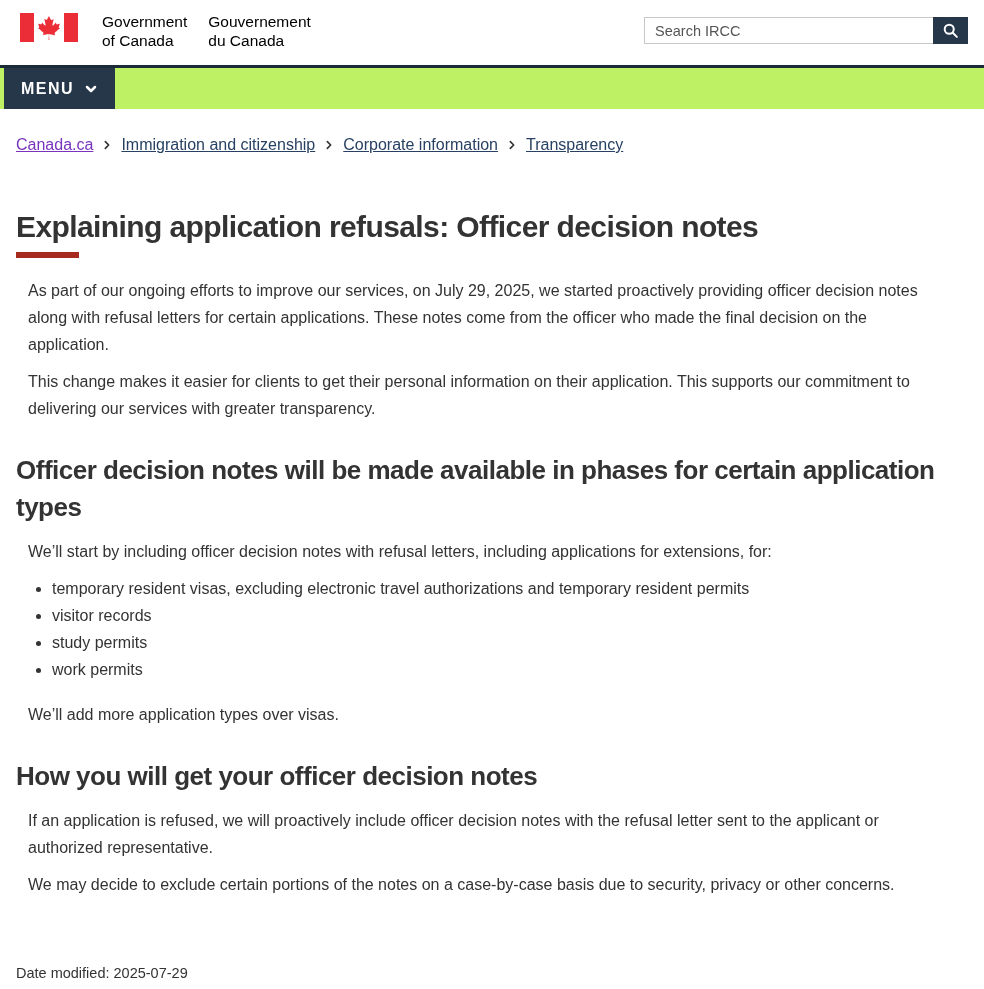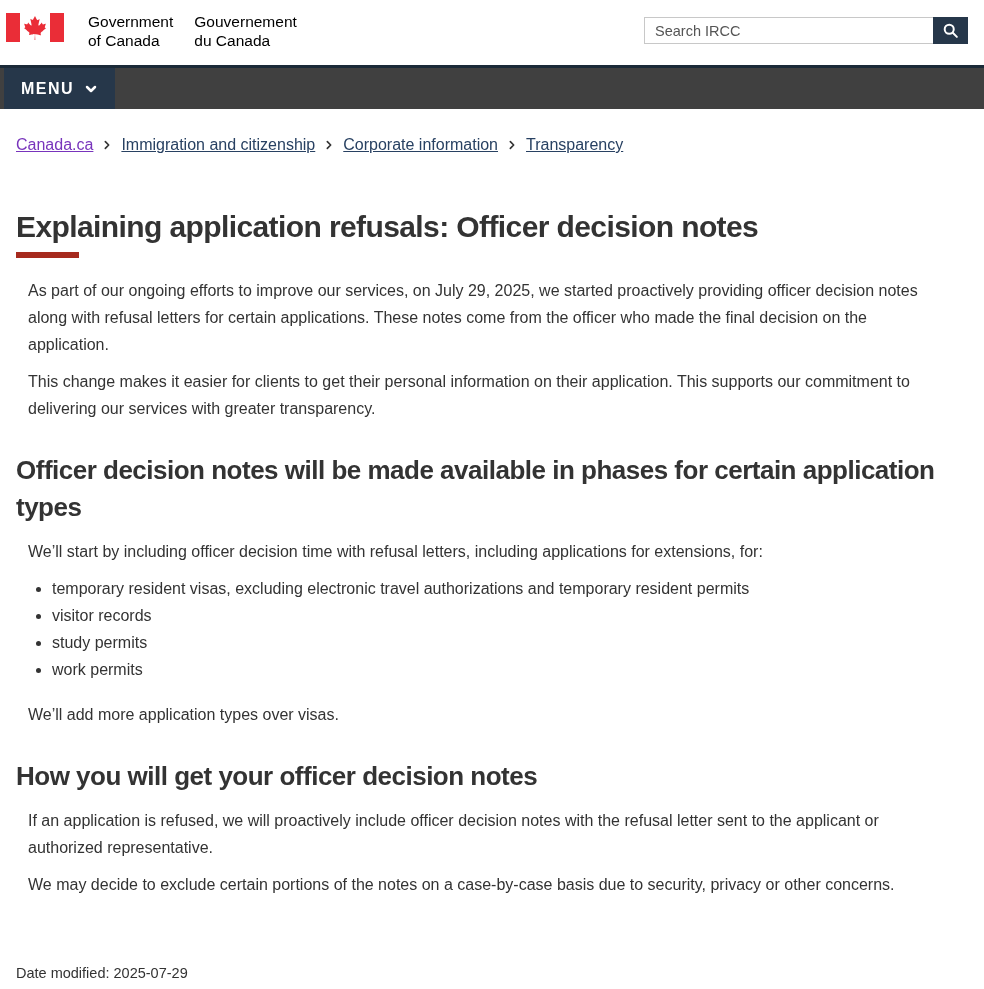--- a/index.html
+++ b/index.html
@@ -9,21 +9,21 @@
   *{box-sizing:border-box;}
   html,body{margin:0;padding:0;background:#fff;}
   body{
     font-family:"Liberation Sans","DejaVu Sans",sans-serif;
     color:var(--text);
     width:984px;
   }
   
   .header-inner{
     display:flex;justify-content:space-between;align-items:flex-start;
-    padding:12px 16px 0 6px;height:65px;
+    padding:12px 16px 0 20px;height:65px;
   }
   .fip{display:flex;align-items:flex-start;text-decoration:none;color:#000;}
   .flag{display:flex;width:58px;height:29px;margin-top:1px;}
   .flag .bar{width:14px;height:100%;background:var(--flag-red);}
   .flag .field{width:30px;height:100%;background:#fff;display:flex;align-items:center;justify-content:center;}
   .flag svg{display:block;}
   .sig-col{font-size:15.5px;line-height:19px;color:#000;}
   .sig-en{margin-left:24px;}
   .sig-fr{margin-left:21px;}
   
@@ -33,21 +33,21 @@
     padding:0 10px;font-size:14.5px;color:#444;outline:none;
     font-family:inherit;border-radius:0;
   }
   .search input::placeholder{color:#555;opacity:1;}
   .search button{
     width:35px;height:27px;background:var(--navy);border:1px solid var(--navy);
     display:flex;align-items:center;justify-content:center;cursor:pointer;padding:0;
   }
   
   .header-line{height:3px;background:var(--header-line);}
-  .menu-row{height:41px;background:#404040;}
+  .menu-row{height:41px;background:#bef264;}
   .menu-btn{
     margin-left:4px;height:41px;padding:0 17px 0 17px;background:var(--navy);
     border:none;color:#fff;font-family:inherit;font-size:16px;font-weight:bold;
     letter-spacing:1.5px;display:inline-flex;align-items:center;gap:10px;cursor:pointer;
   }
   
   .breadcrumb{margin:22px 16px 0;font-size:15px;}
   .breadcrumb ol{list-style:none;margin:0;padding:0;display:flex;flex-wrap:wrap;align-items:center;}
   .breadcrumb li{display:flex;align-items:center;}
   .breadcrumb a{color:var(--link);text-decoration:underline;}
@@ -153,21 +153,21 @@
   <h1>Explaining application refusals: Officer decision notes</h1>
   <div class="red-bar"></div>
 
   <div class="intro">
     <p>As part of our ongoing efforts to improve our services, on July 29, 2025, we started proactively providing officer decision notes along with refusal letters for certain applications. These notes come from the officer who made the final decision on the application.</p>
     <p>This change makes it easier for clients to get their personal information on their application. This supports our commitment to delivering our services with greater transparency.</p>
   </div>
 
   <section>
     <h2>Officer decision notes will be made available in phases for certain application types</h2>
-    <p>We’ll start by including officer decision time with refusal letters, including applications for extensions, for:</p>
+    <p>We’ll start by including officer decision notes with refusal letters, including applications for extensions, for:</p>
     <ul>
       <li>temporary resident visas, excluding electronic travel authorizations and temporary resident permits</li>
       <li>visitor records</li>
       <li>study permits</li>
       <li>work permits</li>
     </ul>
     <p>We’ll add more application types over visas.</p>
   </section>
 
   <section>

